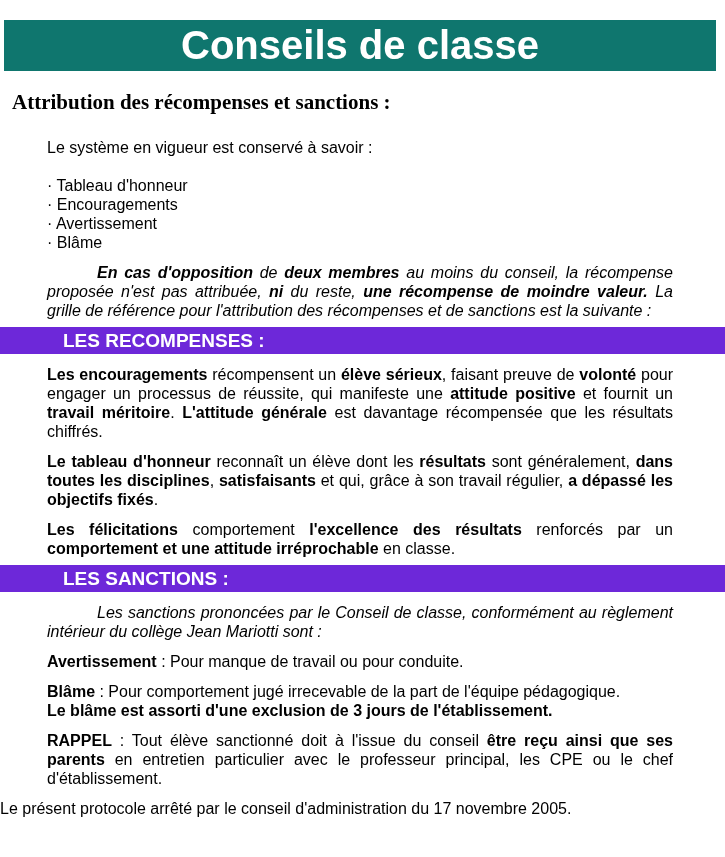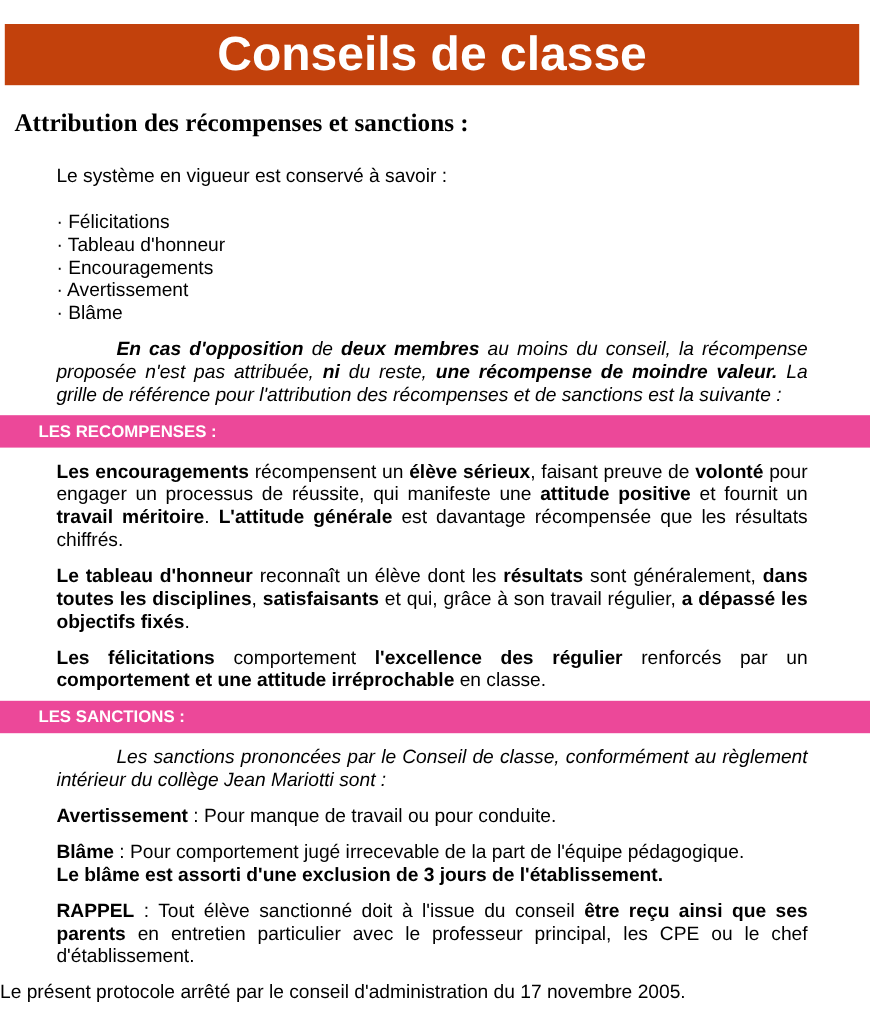--- a/index.html
+++ b/index.html
@@ -9,21 +9,21 @@
     background: #ffffff;
     color: #000000;
     font-family: "Liberation Sans", sans-serif;
     font-size: 16px;
     line-height: 19px;
     overflow: hidden;
   }
   .banner {
     margin: 20px 9px 0 4px;
     height: 51px;
-    background: #c2410c;
+    background: #0f766e;
     color: #ffffff;
     text-align: center;
     font-weight: bold;
     font-size: 40px;
     line-height: 51px;
     letter-spacing: 0px;
   }
   .page-title {
     font-family: "Liberation Serif", serif;
     font-weight: bold;
@@ -37,63 +37,62 @@
   }
   .lead {
     margin-top: 24px;
     font-weight: normal;
   }
   .bullet-list { margin-top: 19px; }
   .bullet-list .li { line-height: 19px; }
   .bar {
     margin-top: 7px;
     height: 27px;
-    background: #ec4899;
+    background: #6d28d9;
     color: #ffffff;
     font-weight: bold;
-    font-size: 14px;
+    font-size: 19px;
     line-height: 27px;
-    padding-left: 32px;
+    padding-left: 63px;
   }
   .para { margin: 11px 0 0 0; }
   .para.justify { text-align: justify; }
   .para.indent { text-indent: 50px; font-style: italic; }
   b { font-weight: bold; }
 </style>
 </head>
 <body>
 
 <header class="banner">
   <span>Conseils de classe</span>
 </header>
 
 <h1 class="page-title">Attribution des récompenses et sanctions :</h1>
 
 <div class="content lead">Le système en vigueur est conservé à savoir :</div>
 
 <div class="content bullet-list">
-    <div class="li"><span>· </span><span>Félicitations</span></div>
     <div class="li"><span>· </span><span>Tableau d'honneur</span></div>
     <div class="li"><span>· </span><span>Encouragements</span></div>
     <div class="li"><span>· </span><span>Avertissement</span></div>
     <div class="li"><span>· </span><span>Blâme</span></div>
   </div>
 
 <div class="content">
     <p class="para justify indent"><b>En cas d'opposition</b><span> de </span><b>deux membres</b><span> au moins du conseil, la récompense proposée n'est pas attribuée, </span><b>ni</b><span> du reste, </span><b>une récompense de moindre valeur.</b><span> La grille de référence pour l'attribution des récompenses et de sanctions est la suivante :</span></p>
   </div>
 
 <div class="bar">
   <span>LES RECOMPENSES :</span>
 </div>
 
 <div class="content">
     <p class="para justify"><b>Les encouragements</b><span> récompensent un </span><b>élève sérieux</b><span>, faisant preuve de </span><b>volonté</b><span> pour engager un processus de réussite, qui manifeste une </span><b>attitude positive</b><span> et fournit un </span><b>travail méritoire</b><span>. </span><b>L'attitude générale</b><span> est davantage récompensée que les résultats chiffrés.</span></p>
     <p class="para justify"><b>Le tableau d'honneur</b><span> reconnaît un élève dont les </span><b>résultats</b><span> sont généralement, </span><b>dans toutes les disciplines</b><span>, </span><b>satisfaisants</b><span> et qui, grâce à son travail régulier, </span><b>a dépassé les objectifs fixés</b><span>.</span></p>
-    <p class="para justify"><b>Les félicitations</b><span> comportement </span><b>l'excellence des régulier</b><span> renforcés par un </span><b>comportement et une attitude irréprochable</b><span> en classe.</span></p>
+    <p class="para justify"><b>Les félicitations</b><span> comportement </span><b>l'excellence des résultats</b><span> renforcés par un </span><b>comportement et une attitude irréprochable</b><span> en classe.</span></p>
   </div>
 
 <div class="bar">
   <span>LES SANCTIONS :</span>
 </div>
 
 <div class="content">
     <p class="para justify indent"><span>Les sanctions prononcées par le Conseil de classe, conformément au règlement intérieur du collège Jean Mariotti sont :</span></p>
     <p class="para"><b>Avertissement</b><span> : Pour manque de travail ou pour conduite.</span></p>
     <p class="para"><b>Blâme</b><span> : Pour comportement jugé irrecevable de la part de l'équipe pédagogique.</span><br><b>Le blâme est assorti d'une exclusion de 3 jours de l'établissement.</b></p>

